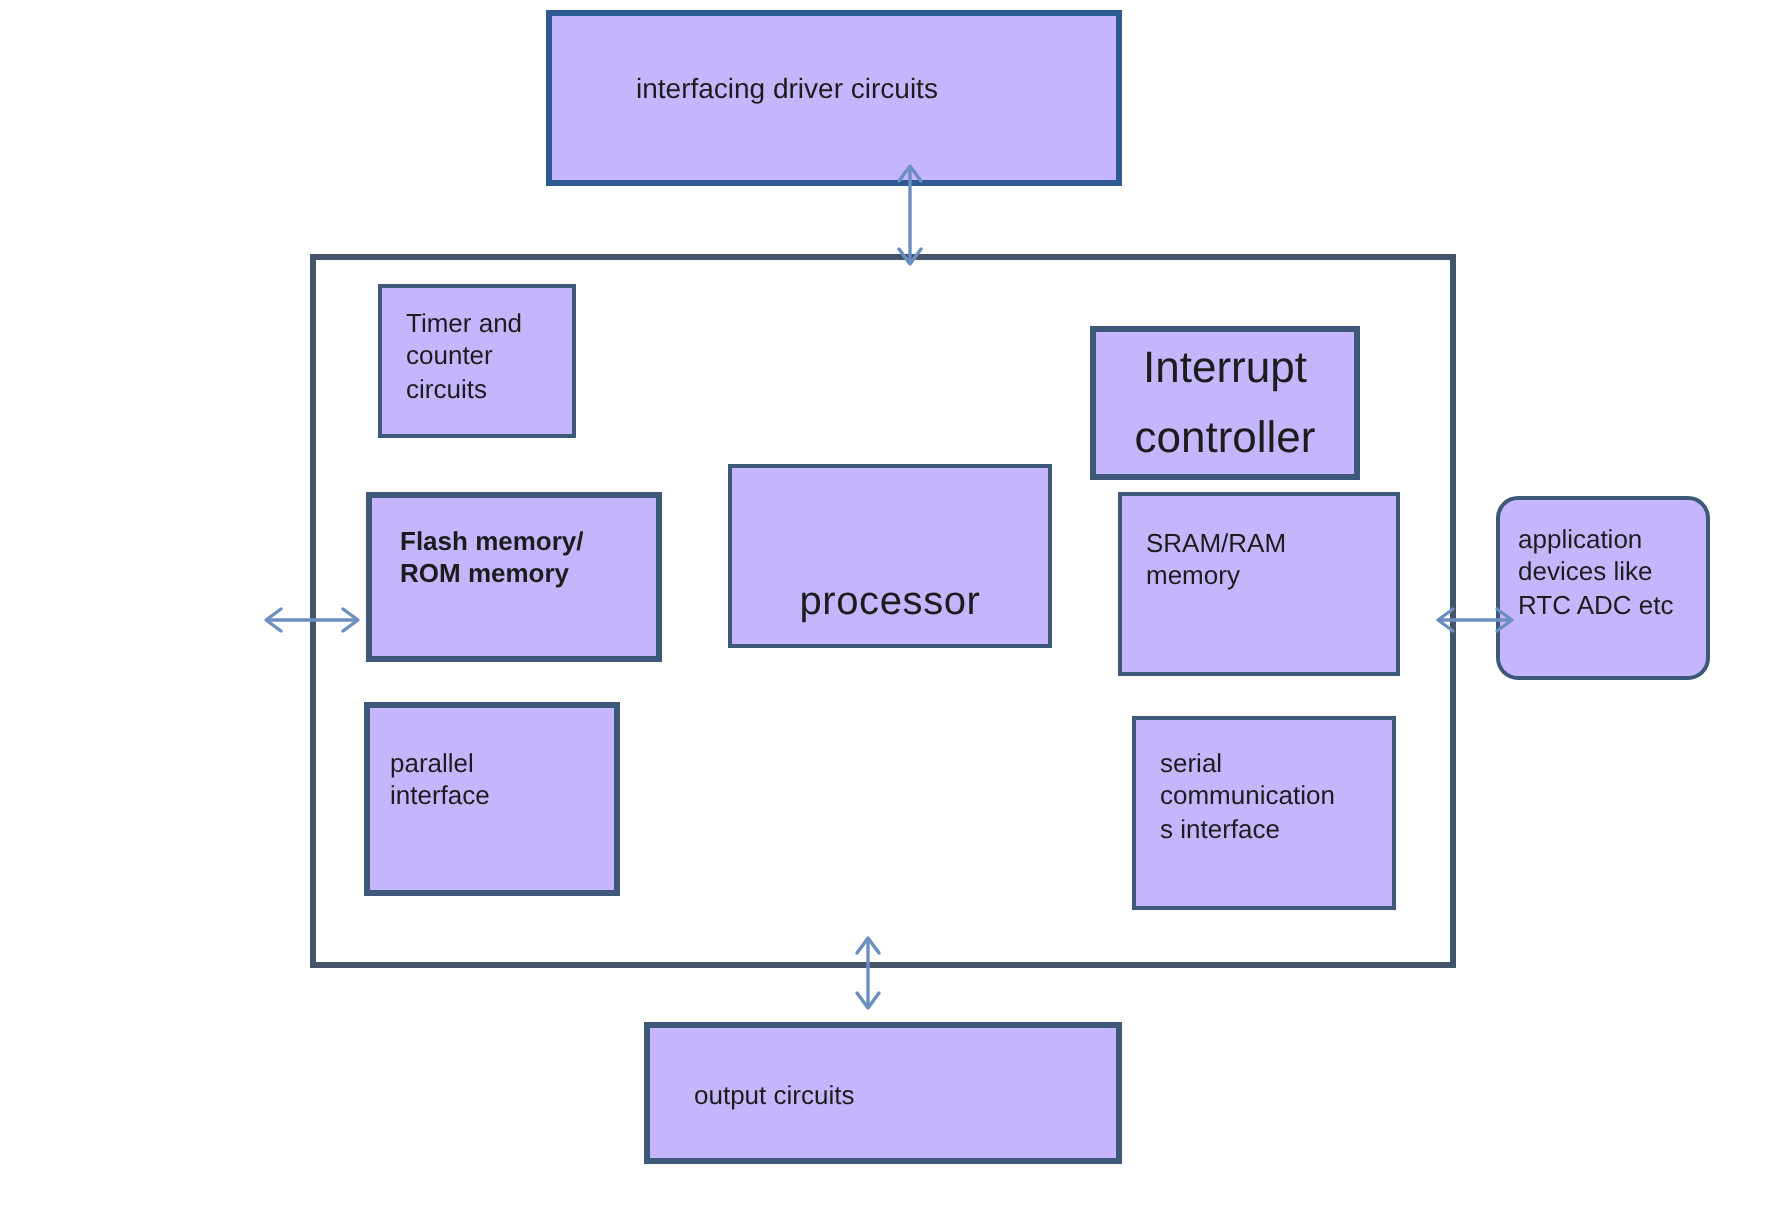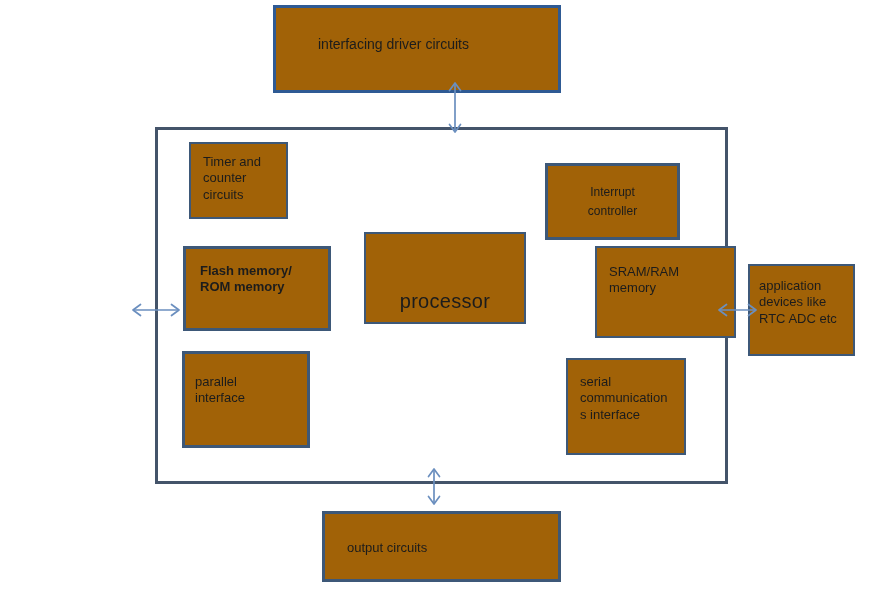--- a/index.html
+++ b/index.html
@@ -16,21 +16,21 @@
     background: var(--background);
     font-family: "Liberation Sans", sans-serif;
     color: var(--text);
     overflow: hidden;
   }
   .canvas { position: relative; width: 886px; height: 616px; background: var(--background); }
 
   .block {
     position: absolute;
     box-sizing: border-box;
-    background: #a16207;
+    background: #c4b5fd;
     border: 2px solid var(--box-border);
   }
   .label {
     display: block;
     white-space: pre-line;
     font-size: 13px;
     line-height: 1.25;
     color: var(--text);
   }
 
@@ -41,27 +41,27 @@
   
   #outer-boundary { left: 155px; top: 127px; width: 573px; height: 357px; border: 3px solid var(--outer-border); background: transparent; }
 
   
   #box-timer      { left: 189px; top: 142px; width: 99px;  height: 77px;  padding: 10px 6px 0 12px; }
   #box-flash      { left: 183px; top: 246px; width: 148px; height: 85px;  border-width: 3px; padding: 14px 8px 0 14px; font-weight: bold; }
   #box-parallel   { left: 182px; top: 351px; width: 128px; height: 97px;  border-width: 3px; padding: 20px 20px 0 10px; }
   #box-processor  { left: 364px; top: 232px; width: 162px; height: 92px;  display: flex; align-items: flex-end; justify-content: center; }
   #box-processor .label { font-size: 20px; letter-spacing: 0.3px; padding-bottom: 8px; }
   #box-interrupt  { left: 545px; top: 163px; width: 135px; height: 77px;  border-width: 3px; display: flex; align-items: center; justify-content: center; text-align: center; }
-  #box-interrupt .label { font-size: 12px; line-height: 1.55; }
-  #box-sram       { left: 559px; top: 246px; width: 141px; height: 92px;  padding: 16px 8px 0 12px; margin-left: 36px; }
-  #box-serial     { left: 566px; top: 358px; width: 120px; height: 97px;  padding: 14px 6px 0 12px; }
+  #box-interrupt .label { font-size: 22px; line-height: 1.55; }
+  #box-sram       { left: 559px; top: 246px; width: 141px; height: 92px;  padding: 16px 8px 0 12px; }
+  #box-serial     { left: 566px; top: 358px; width: 132px; height: 97px;  padding: 14px 6px 0 12px; }
 
   
   #box-power      { left: 50px;  top: 252px; width: 100px; height: 92px;  border-width: 3px; padding: 13px 6px 0 12px; }
-  #box-application{ left: 748px; top: 264px; width: 107px; height: 92px;  padding: 12px 4px 0 9px; }
+  #box-application{ left: 748px; top: 248px; width: 107px; height: 92px;  padding: 12px 4px 0 9px; border-radius: 11px; }
   #box-output     { left: 322px; top: 511px; width: 239px; height: 71px;  border-width: 3px; padding: 26px 10px 0 22px; }
 
   .overlay { position: absolute; left: 0; top: 0; width: 886px; height: 616px; pointer-events: none; }
   .arrow-line, .arrow-head {
     stroke: var(--arrow);
     stroke-width: 1.7;
     fill: none;
     stroke-linecap: round;
     stroke-linejoin: round;
   }

